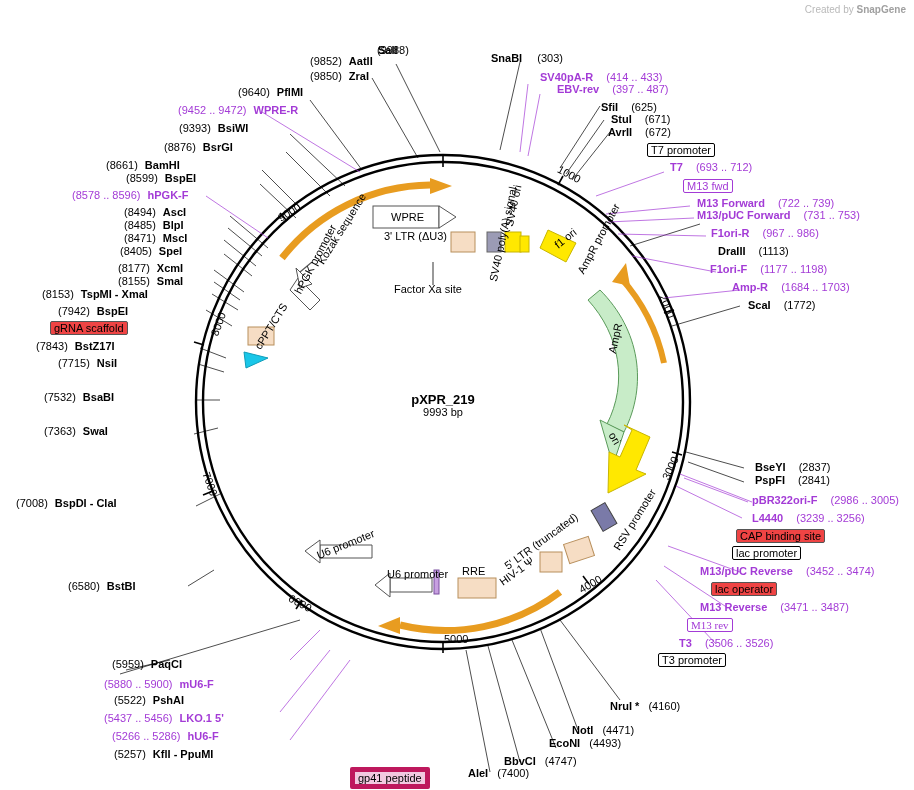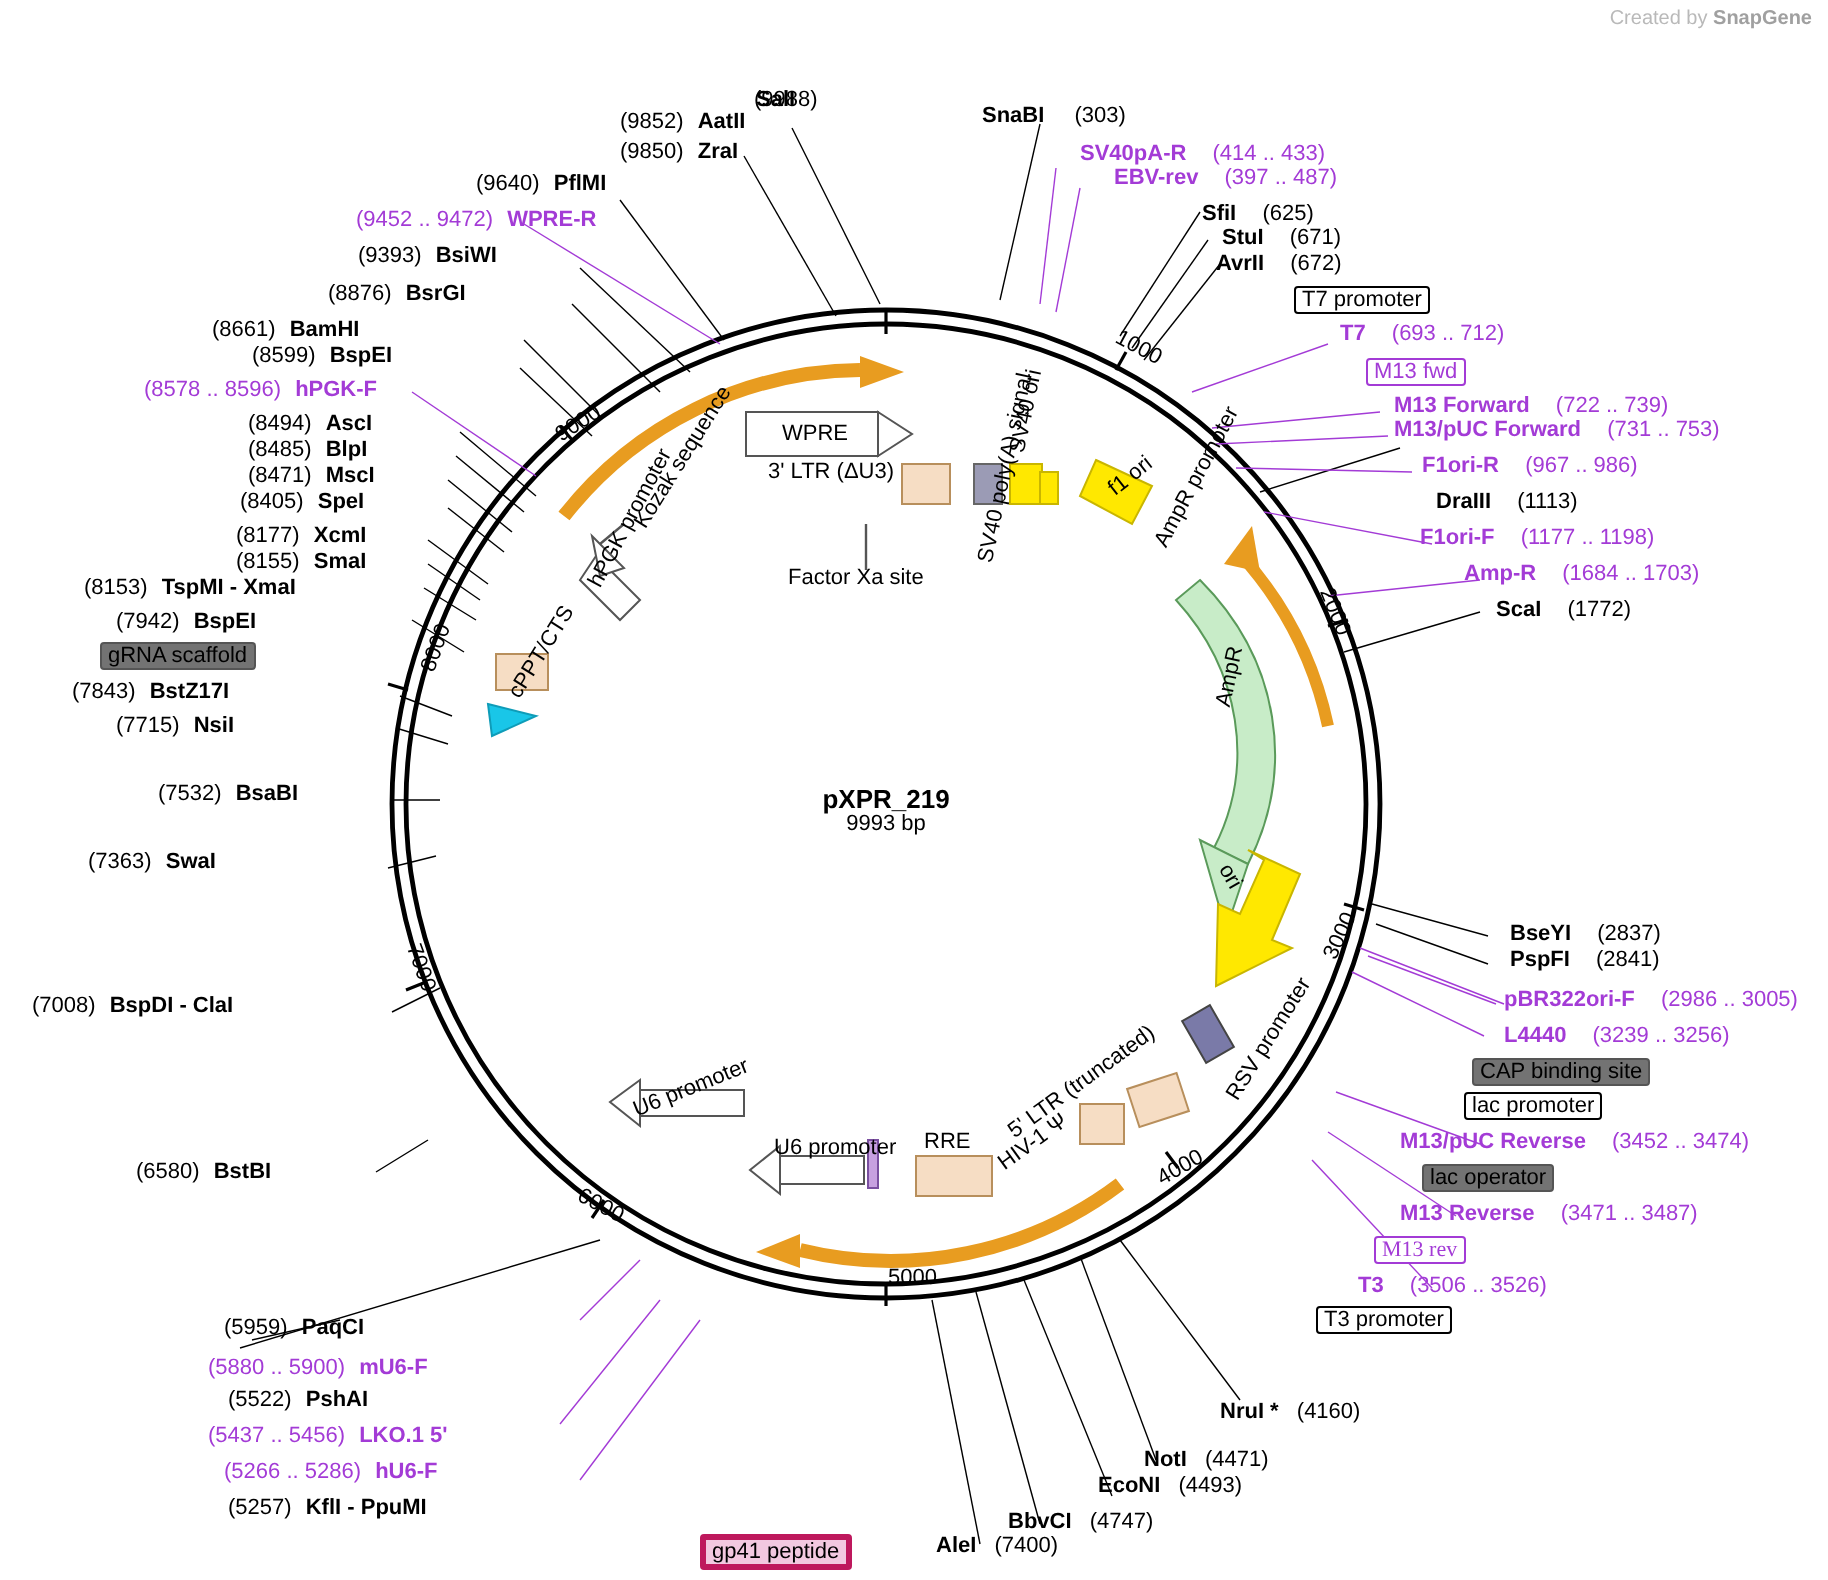--- a/index.html
+++ b/index.html
@@ -13,22 +13,22 @@
   }
   #stage{position:absolute;left:0;top:0;width:914px;height:790px;}
   .lbl{position:absolute;white-space:nowrap;font-size:11px;line-height:12px;}
   .bold{font-weight:bold;}
   .pos{color:#000;font-weight:normal;}
   .violet{color:#a33bd6;}
   .boxed{
     border:1px solid #000;background:#fff;padding:0px 3px;border-radius:2px;
     font-size:11px;
   }
-  .boxed.cyan{background:#737373;border:1px solid #555;}
-  .boxed.pink{background:#f2c8e0;border:3px solid #be185d;}
+  .boxed.cyan{background:#ef4444;border:1px solid #555;}
+  .boxed.pink{background:#f2c8e0;border:5px solid #be185d;}
   .boxed.violetbox{border:1px solid #a33bd6;color:#a33bd6;background:#fff;}
   .credit{
     position:absolute;right:8px;top:4px;color:#b9b9b9;font-size:10px;
   }
   .credit b{color:#a0a0a0;}
   .center-name{
     position:absolute;text-align:center;font-weight:bold;font-size:13px;
   }
   .center-bp{
     position:absolute;text-align:center;font-size:11px;
@@ -286,21 +286,21 @@
   </div>
   <div class="boxed cyan" style="position:absolute;left:50px;top:321px;">gRNA scaffold</div>
   <div class="lbl" style="left:36px;top:340px;">
     <span class="pos">(7843)</span>
     <span class="bold" style="margin-left:4px;">BstZ17I</span>
   </div>
   <div class="lbl" style="left:58px;top:357px;">
     <span class="pos">(7715)</span>
     <span class="bold" style="margin-left:4px;">NsiI</span>
   </div>
-  <div class="lbl" style="left:44px;top:391px;margin-left:35px;">
+  <div class="lbl" style="left:44px;top:391px;">
     <span class="pos">(7532)</span>
     <span class="bold" style="margin-left:4px;">BsaBI</span>
   </div>
   <div class="lbl" style="left:44px;top:425px;">
     <span class="pos">(7363)</span>
     <span class="bold" style="margin-left:4px;">SwaI</span>
   </div>
   <div class="lbl" style="left:16px;top:497px;">
     <span class="pos">(7008)</span>
     <span class="bold" style="margin-left:4px;">BspDI  -  ClaI</span>

